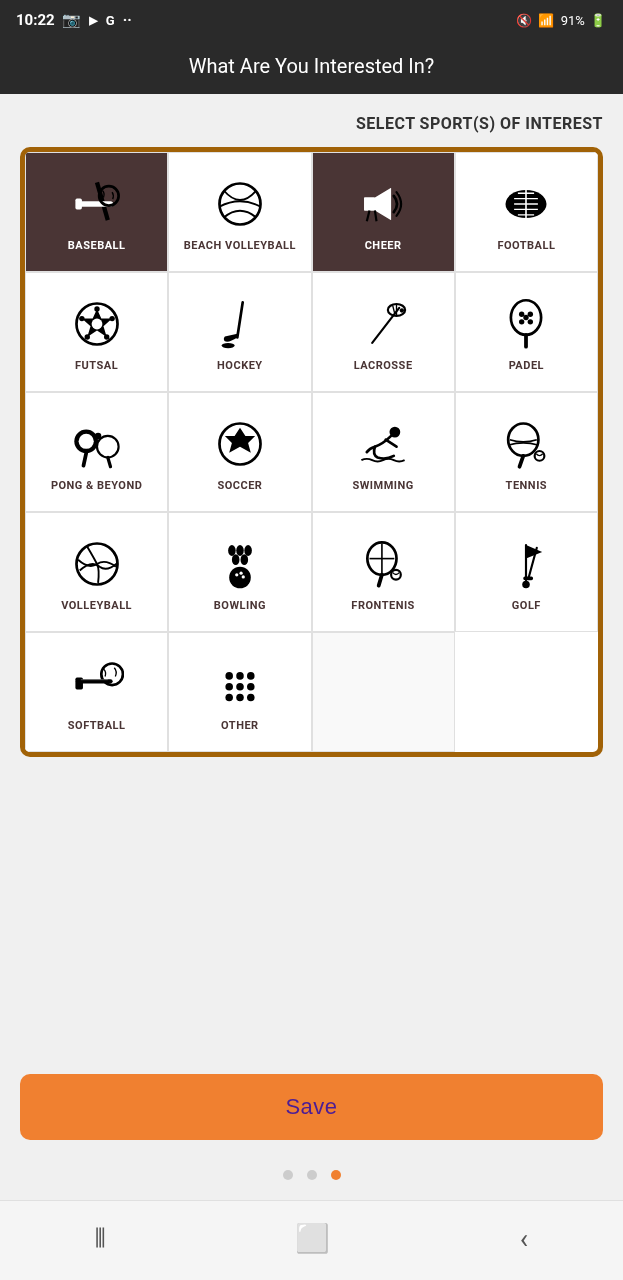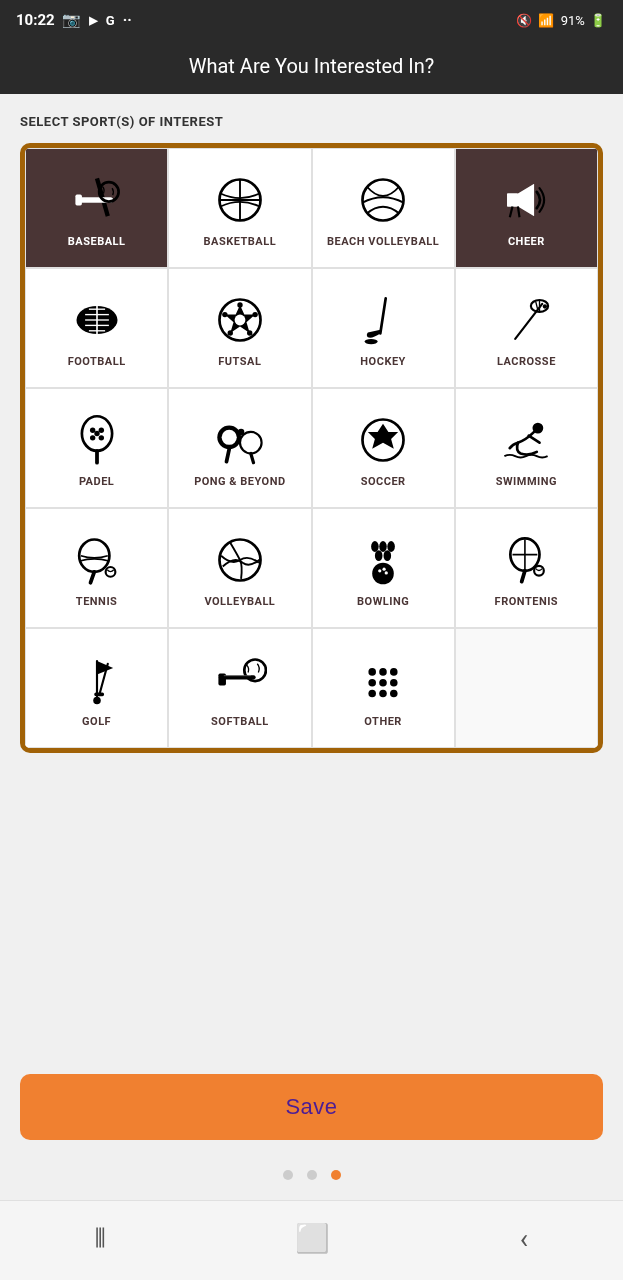--- a/index.html
+++ b/index.html
@@ -38,25 +38,26 @@
     }
 
     
     .main-content {
       flex: 1;
       background: #f0f0f0;
       padding: 20px 20px 10px;
     }
 
     .section-title {
-      font-size: 13px;
+      font-size: 16px;
       font-weight: 700;
       color: #333;
       letter-spacing: 0.5px;
       margin-bottom: 14px;
+      text-align: right;
     }
 
     
     .sports-grid {
       background: white;
       border-radius: 10px;
       overflow: hidden;
       display: grid;
       grid-template-columns: 1fr 1fr 1fr 1fr;
       border: 5px solid #a16207;
@@ -192,30 +193,20 @@
 
         <rect x="15" y="45" width="65" height="10" rx="5"></rect>
         <rect x="10" y="40" width="12" height="20" rx="3"></rect>
         <circle cx="72" cy="35" r="18" fill="none" stroke="currentColor" stroke-width="5"></circle>
         <path d="M60 25 Q65 30 62 38" fill="none" stroke="currentColor" stroke-width="2.5"></path>
         <path d="M78 28 Q82 34 79 41" fill="none" stroke="currentColor" stroke-width="2.5"></path>
       </svg>
       <span class="sport-label">BASEBALL</span>
     </div>
 
-    <div class="sport-cell">
-      <svg class="sport-svg" viewBox="0 0 100 100">
-        <circle cx="50" cy="50" r="38" fill="none" stroke="currentColor" stroke-width="5"></circle>
-        <path d="M14 38 Q50 55 86 38" fill="none" stroke="currentColor" stroke-width="3.5"></path>
-        <path d="M14 62 Q50 45 86 62" fill="none" stroke="currentColor" stroke-width="3.5"></path>
-        <line x1="50" y1="12" x2="50" y2="88" stroke="currentColor" stroke-width="3.5"></line>
-        <line x1="12" y1="50" x2="88" y2="50" stroke="currentColor" stroke-width="3.5"></line>
-      </svg>
-      <span class="sport-label">BASKETBALL</span>
-    </div>
 
     <div class="sport-cell">
       <svg class="sport-svg" viewBox="0 0 100 100">
         <circle cx="50" cy="50" r="38" fill="none" stroke="currentColor" stroke-width="5"></circle>
         <path d="M20 25 Q50 60 80 25" fill="none" stroke="currentColor" stroke-width="3.5"></path>
         <path d="M12 55 Q50 35 88 55" fill="none" stroke="currentColor" stroke-width="3.5"></path>
         <path d="M20 75 Q50 50 80 75" fill="none" stroke="currentColor" stroke-width="3.5"></path>
       </svg>
       <span class="sport-label">BEACH VOLLEYBALL</span>
     </div>

